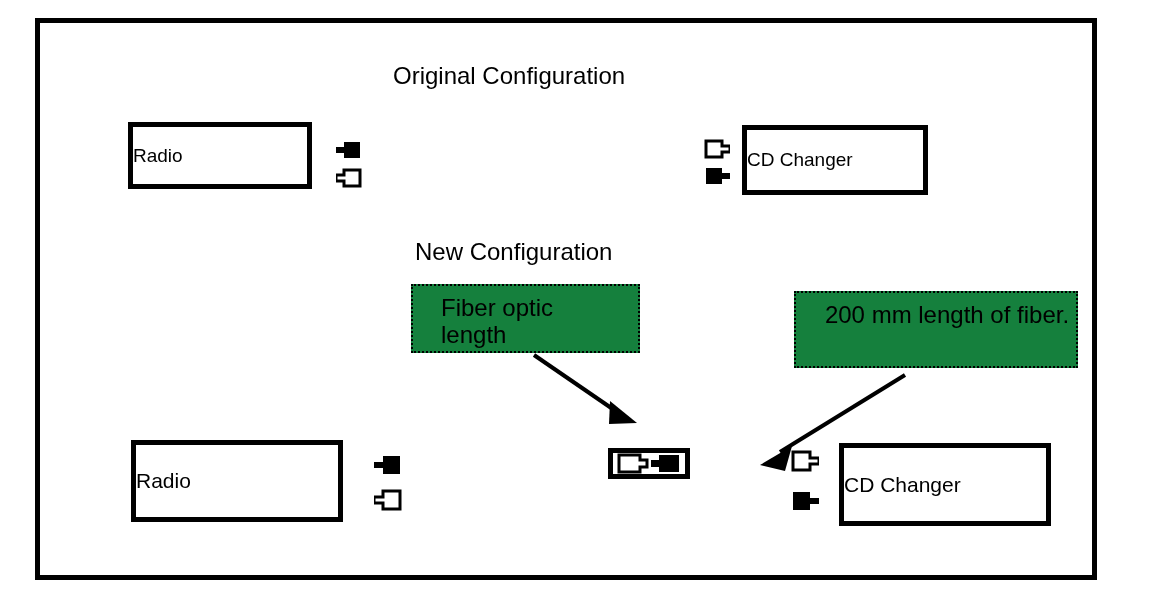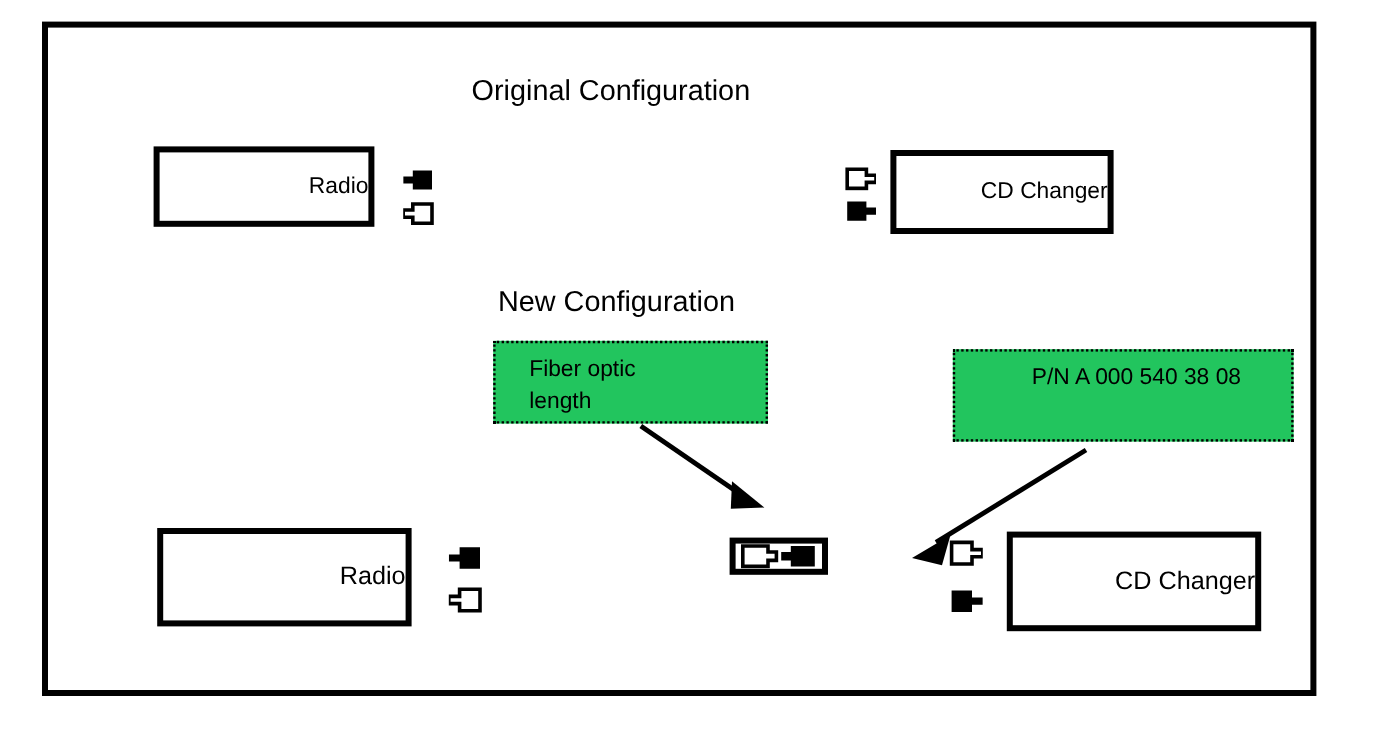--- a/index.html
+++ b/index.html
@@ -47,21 +47,21 @@
   #title-new      { left: 415px; top: 238px; text-align: center; }
 
   
   .device {
     position: absolute;
     box-sizing: border-box;
     border: 5px solid #000000;
     background: #ffffff;
     display: flex;
     align-items: center;
-    justify-content: flex-end;
+    justify-content: flex-start;
     color: #000000;
     white-space: nowrap;
   }
   #radio-top {
     left: 128px; top: 122px; width: 184px; height: 67px;
     font-size: 19px;
   }
   #cd-top {
     left: 742px; top: 125px; width: 186px; height: 70px;
     font-size: 19px;
@@ -73,23 +73,23 @@
   #cd-bottom {
     left: 839px; top: 443px; width: 212px; height: 83px;
     font-size: 21px;
   }
 
   
   .callout {
     position: absolute;
     box-sizing: border-box;
     border: 2px dotted #000000;
-    background: #22c55e;
-    color: #000000;
-    font-size: 19px;
+    background: #15803d;
+    color: #000000;
+    font-size: 24px;
     line-height: 27px;
     padding: 8px 0 0 28px;
   }
   #callout-coupler { left: 411px; top: 284px; width: 229px; height: 69px; }
   #callout-fiber   { left: 794px; top: 291px; width: 284px; height: 77px;
                      padding-left: 22px; text-align: center; }
   .callout .line { display: block; }
   #callout-fiber .line { text-align: center; }
 
   
@@ -152,21 +152,21 @@
   <div class="device" id="cd-top">
     <span>CD Changer</span>
   </div>
 
   <div class="callout" id="callout-coupler">
     <span class="line">Fiber optic</span>
     <span class="line">length</span>
   </div>
 
   <div class="callout" id="callout-fiber">
-    <span class="line">P/N A 000 540 38 08</span>
+    <span class="line">200 mm length of fiber.</span>
   </div>
 
   <svg id="arrows">
 
     <g>
       <line x1="534" y1="355" x2="620" y2="414" stroke="#000000" stroke-width="4"></line>
       <polygon points="610,401 637,423 609,424" fill="#000000"></polygon>
     </g>
 
     <g>

